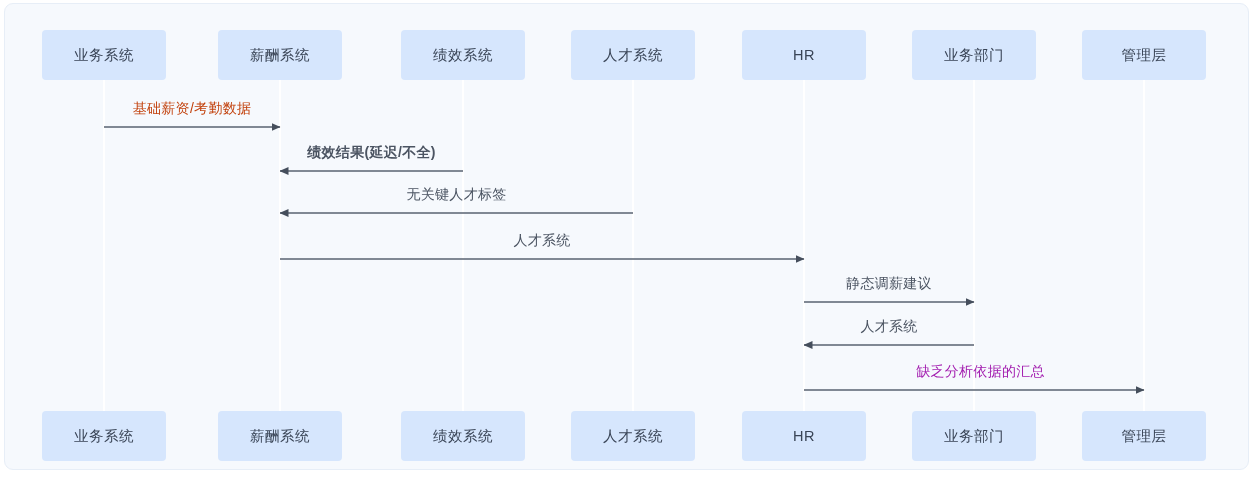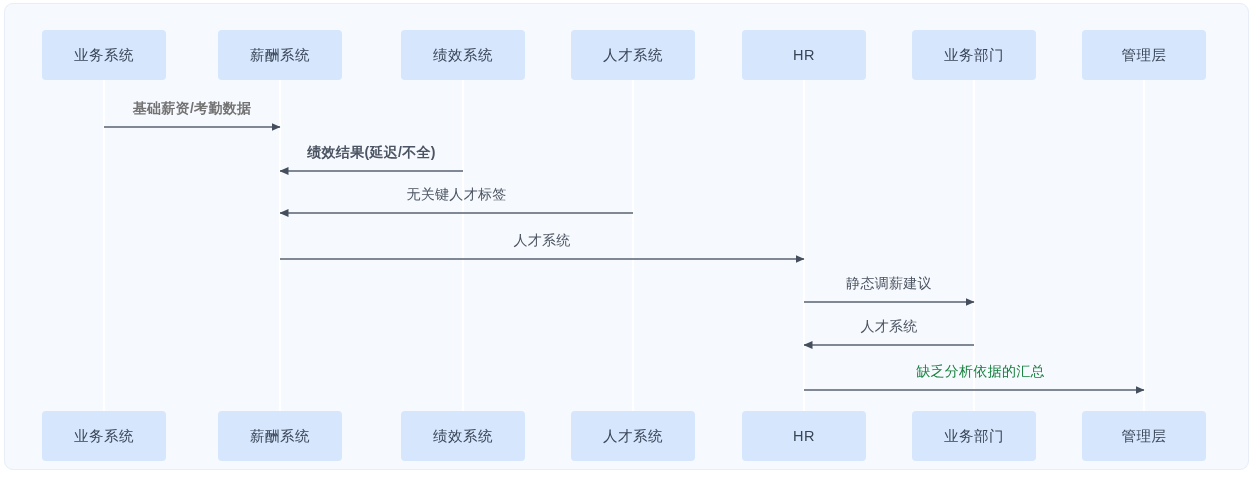--- a/index.html
+++ b/index.html
@@ -150,22 +150,22 @@
       </div>
       <div class="participant-box" style="left: 912px; top: 411px; width: 124px; height: 50px; background: rgb(214, 230, 253); color: rgb(57, 68, 86);">
         <span class="participant-label">业务部门</span>
       </div>
       <div class="participant-box" style="left: 1082px; top: 411px; width: 124px; height: 50px; background: rgb(214, 230, 253); color: rgb(57, 68, 86);">
         <span class="participant-label">管理层</span>
       </div>
     </div>
 
   <div id="message-labels">
-      <div class="message-label" style="left: 192px; top: 100px; color: #737373; font-weight: bold;">基础薪资/考勤数据</div>
+      <div class="message-label" style="left: 192px; top: 100px; color: #c2410c;">基础薪资/考勤数据</div>
       <div class="message-label" style="left: 371.5px; top: 144px; color: rgb(75, 84, 98); font-weight: bold;">绩效结果(延迟/不全)</div>
       <div class="message-label" style="left: 456.5px; top: 186px; color: rgb(75, 84, 98);">无关键人才标签</div>
       <div class="message-label" style="left: 542px; top: 232px; color: rgb(75, 84, 98);">人才系统</div>
       <div class="message-label" style="left: 889px; top: 275px; color: rgb(75, 84, 98);">静态调薪建议</div>
       <div class="message-label" style="left: 889px; top: 318px; color: rgb(75, 84, 98);">人才系统</div>
-      <div class="message-label" style="left: 974px; top: 363px; color: #15803d; padding-left: 13px;">缺乏分析依据的汇总</div>
+      <div class="message-label" style="left: 974px; top: 363px; color: #a21caf; padding-left: 13px;">缺乏分析依据的汇总</div>
     </div>
 
 </div>
 
 </body></html>

